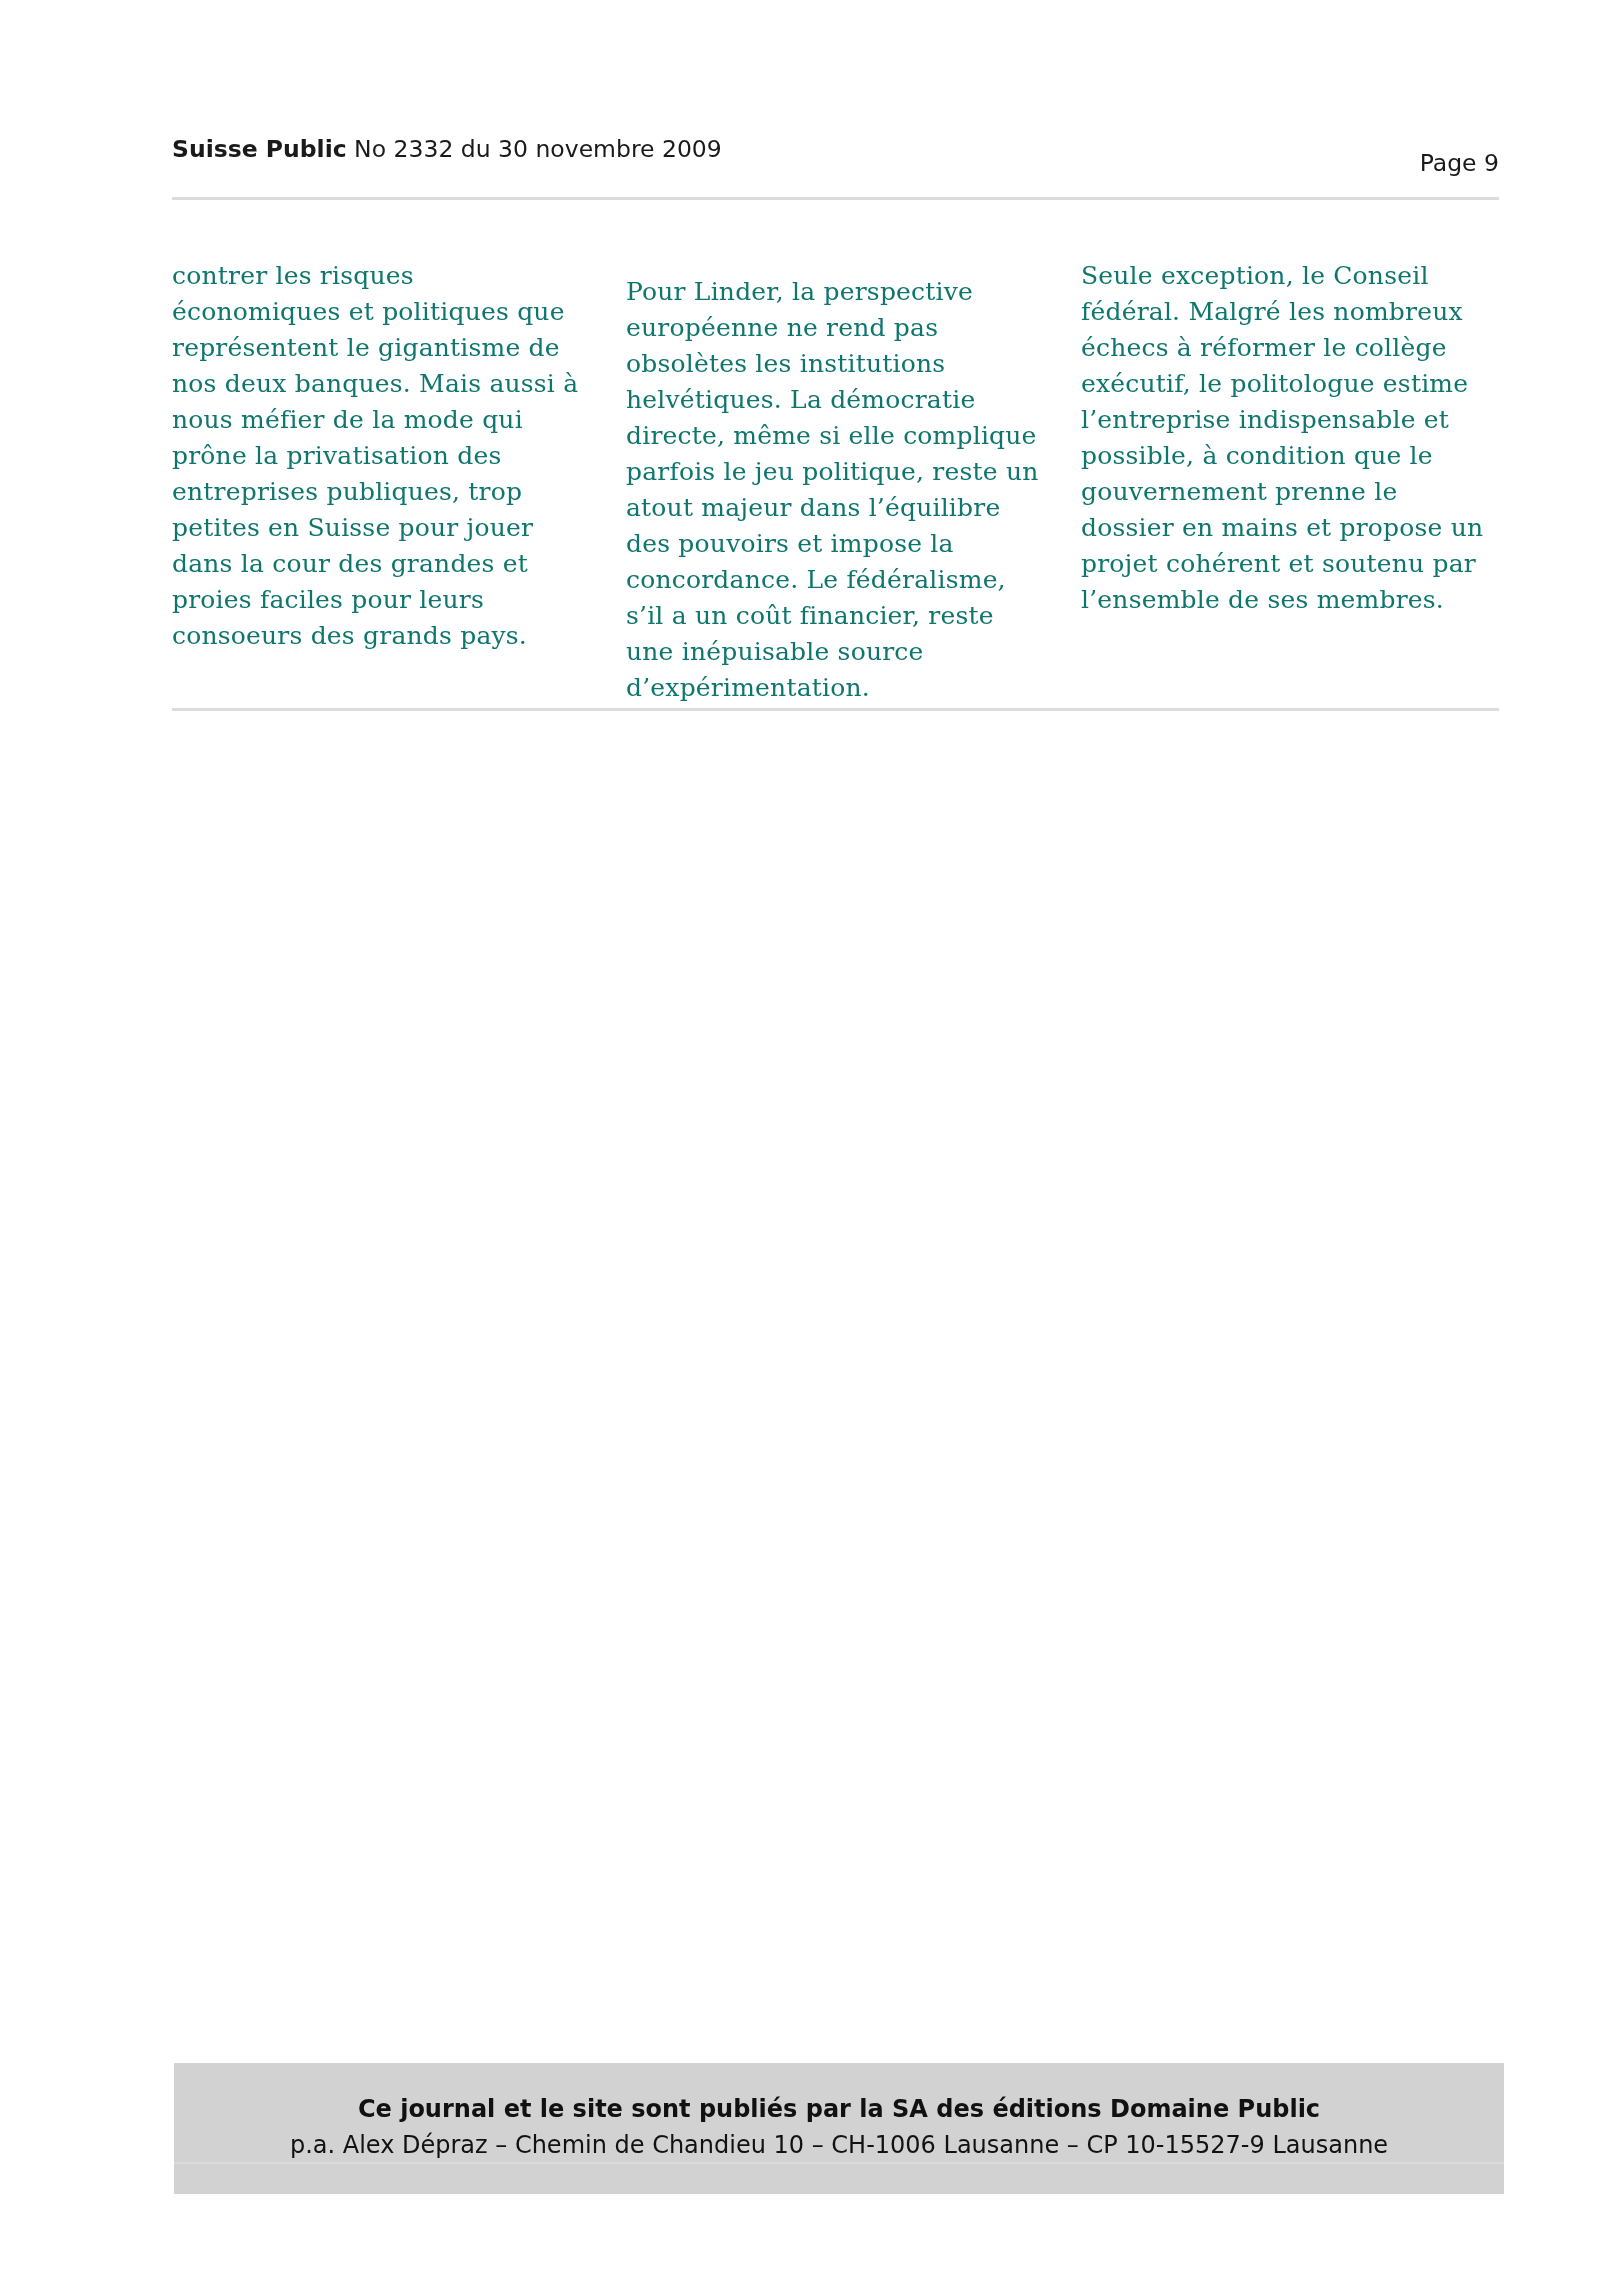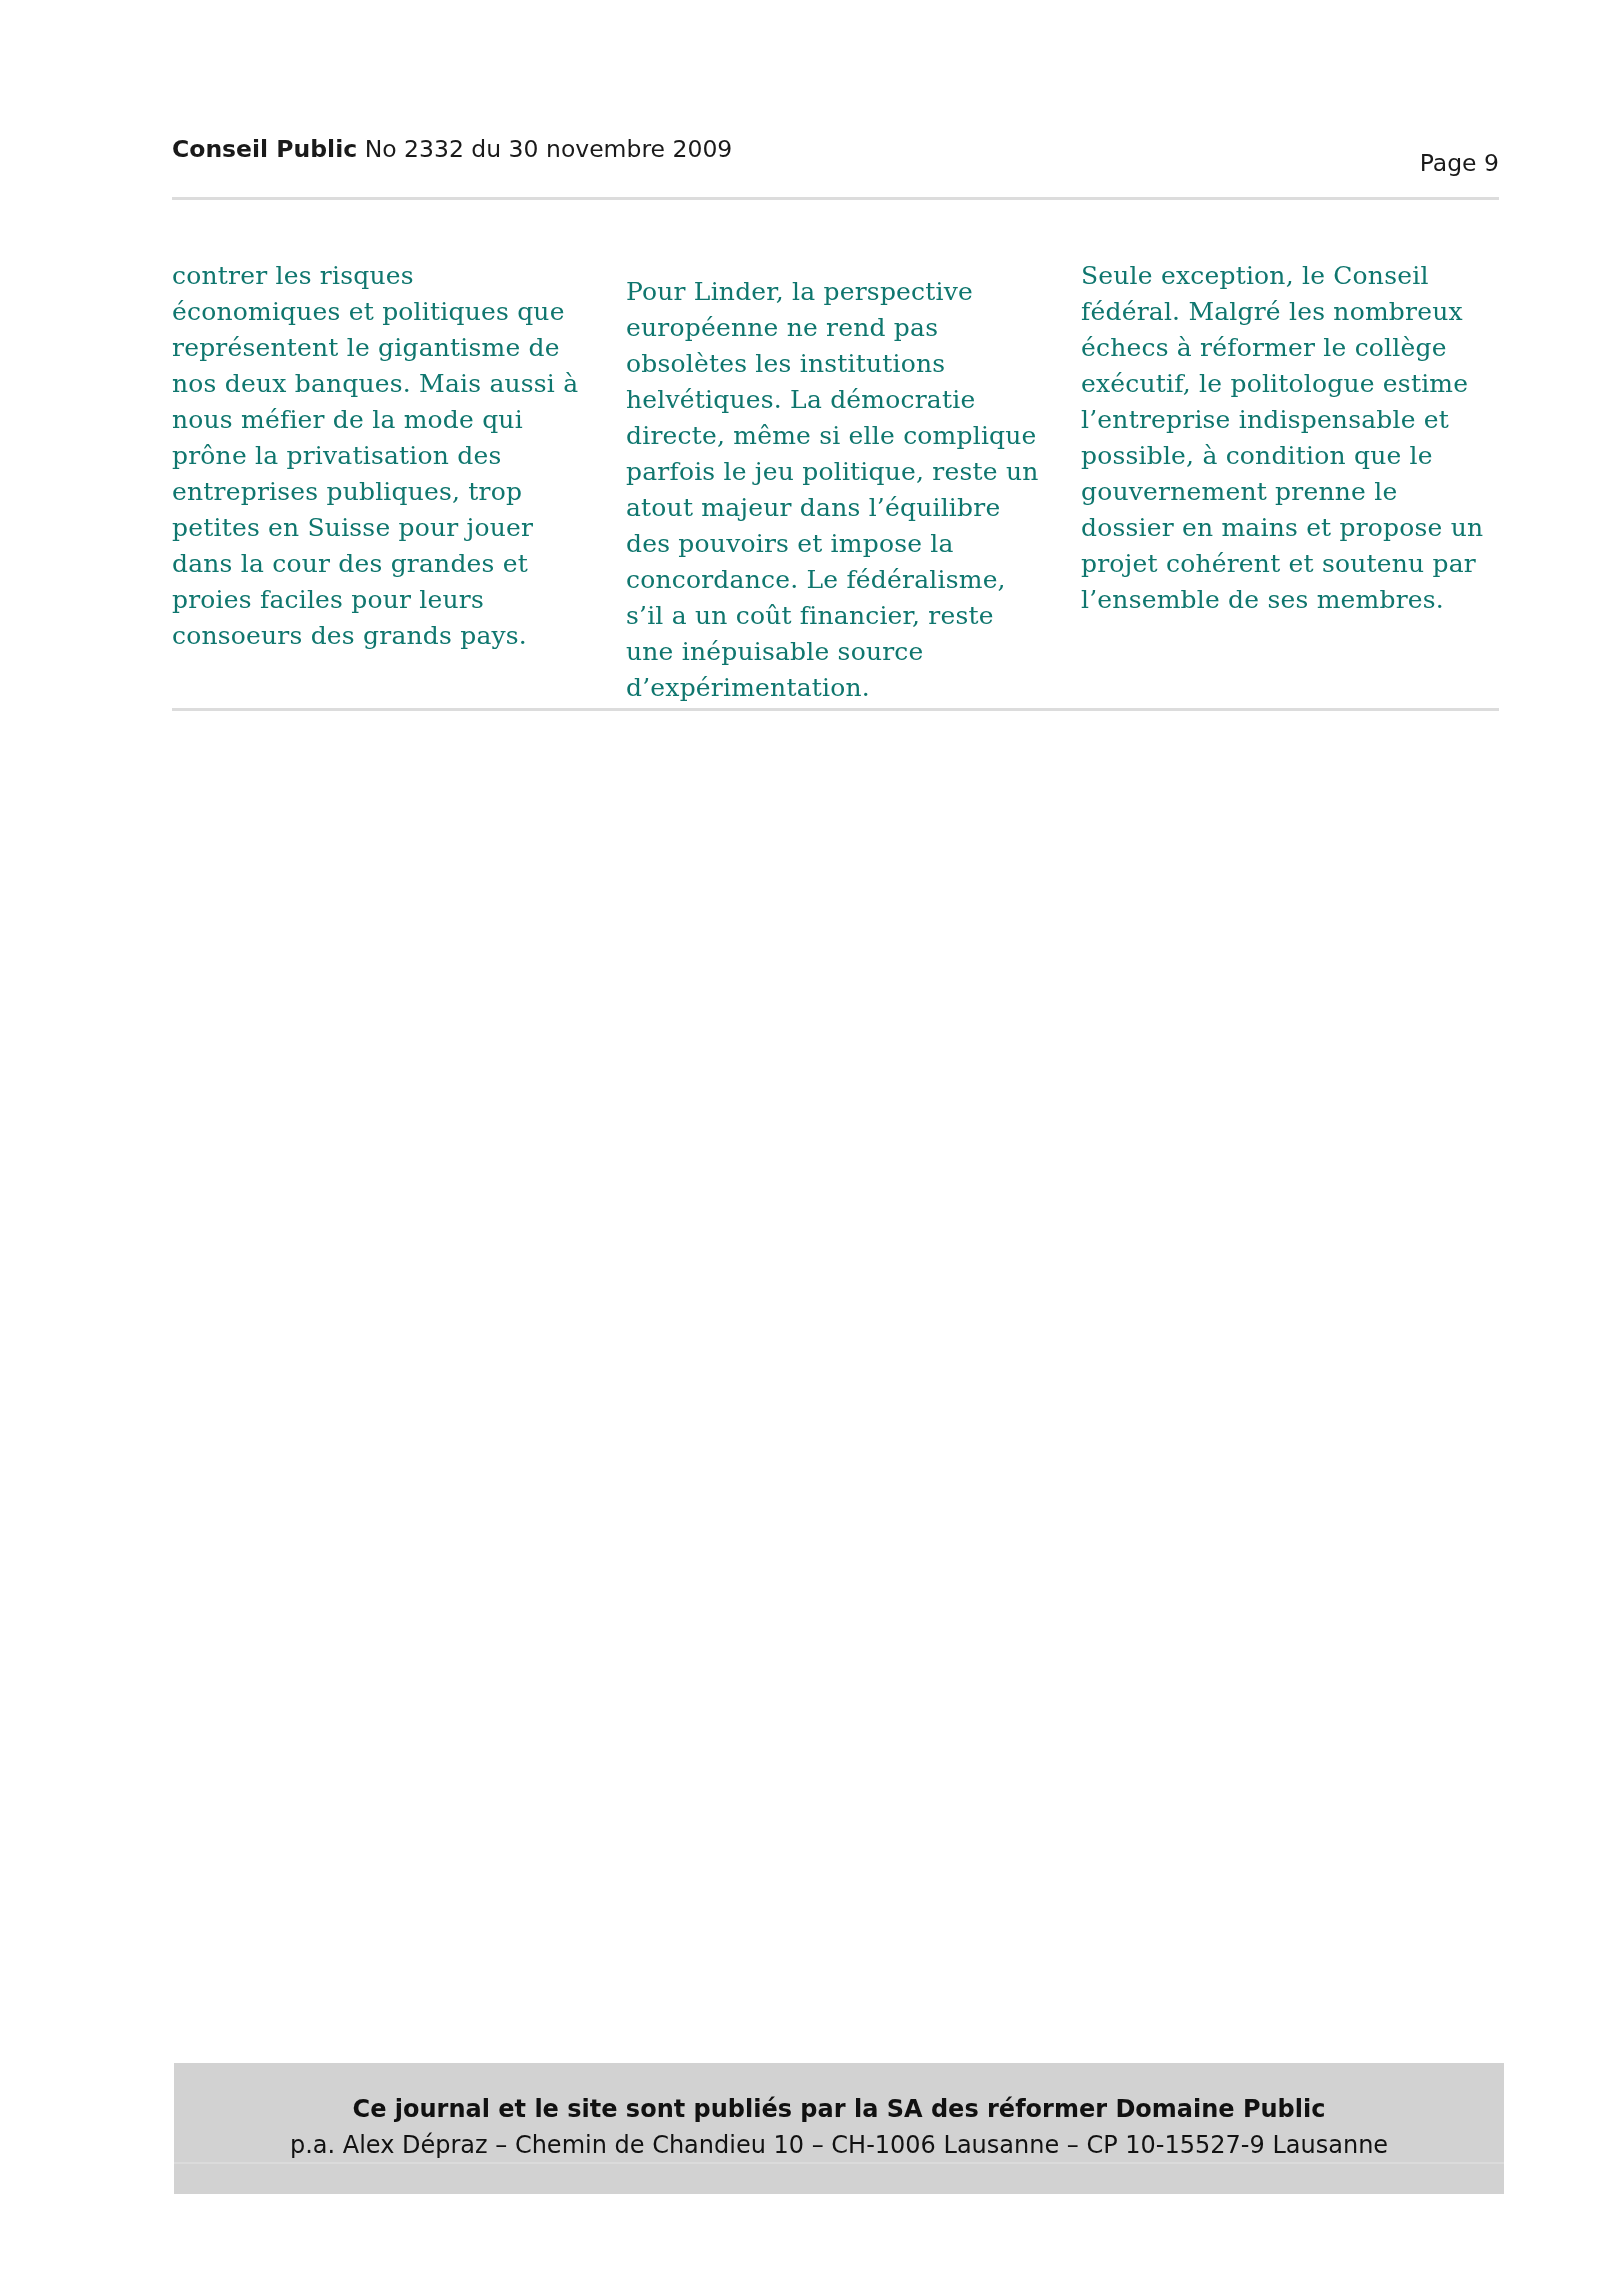--- a/index.html
+++ b/index.html
@@ -88,21 +88,21 @@
     width: 100%;
     height: 2.4px;
     background: #dbdbdb;
   }
 </style>
 </head>
 <body>
 
 <div class="page">
 
-  <div class="header-left"><span class="bold">Conseil Public</span><span> No 2332 du 30 novembre 2009</span></div>
+  <div class="header-left"><span class="bold">Suisse Public</span><span> No 2332 du 30 novembre 2009</span></div>
 
   <div class="header-right">Page 9</div>
 
   <div class="rule rule-top"></div>
 
   <div>
     <div class="col col-1">contrer les risques
 économiques et politiques que
 représentent le gigantisme de
 nos deux banques. Mais aussi à
@@ -133,19 +133,19 @@
 possible, à condition que le
 gouvernement prenne le
 dossier en mains et propose un
 projet cohérent et soutenu par
 l’ensemble de ses membres.</div>
   </div>
 
   <div class="rule rule-bottom"></div>
 
   <div class="footer-box">
-    <div class="footer-line1">Ce journal et le site sont publiés par la SA des réformer Domaine Public</div>
+    <div class="footer-line1">Ce journal et le site sont publiés par la SA des éditions Domaine Public</div>
     <div class="footer-line2">p.a. Alex Dépraz – Chemin de Chandieu 10 – CH-1006 Lausanne – CP 10-15527-9 Lausanne</div>
     <div class="footer-strip"></div>
   </div>
 
 </div>
 
 
 </body></html>

